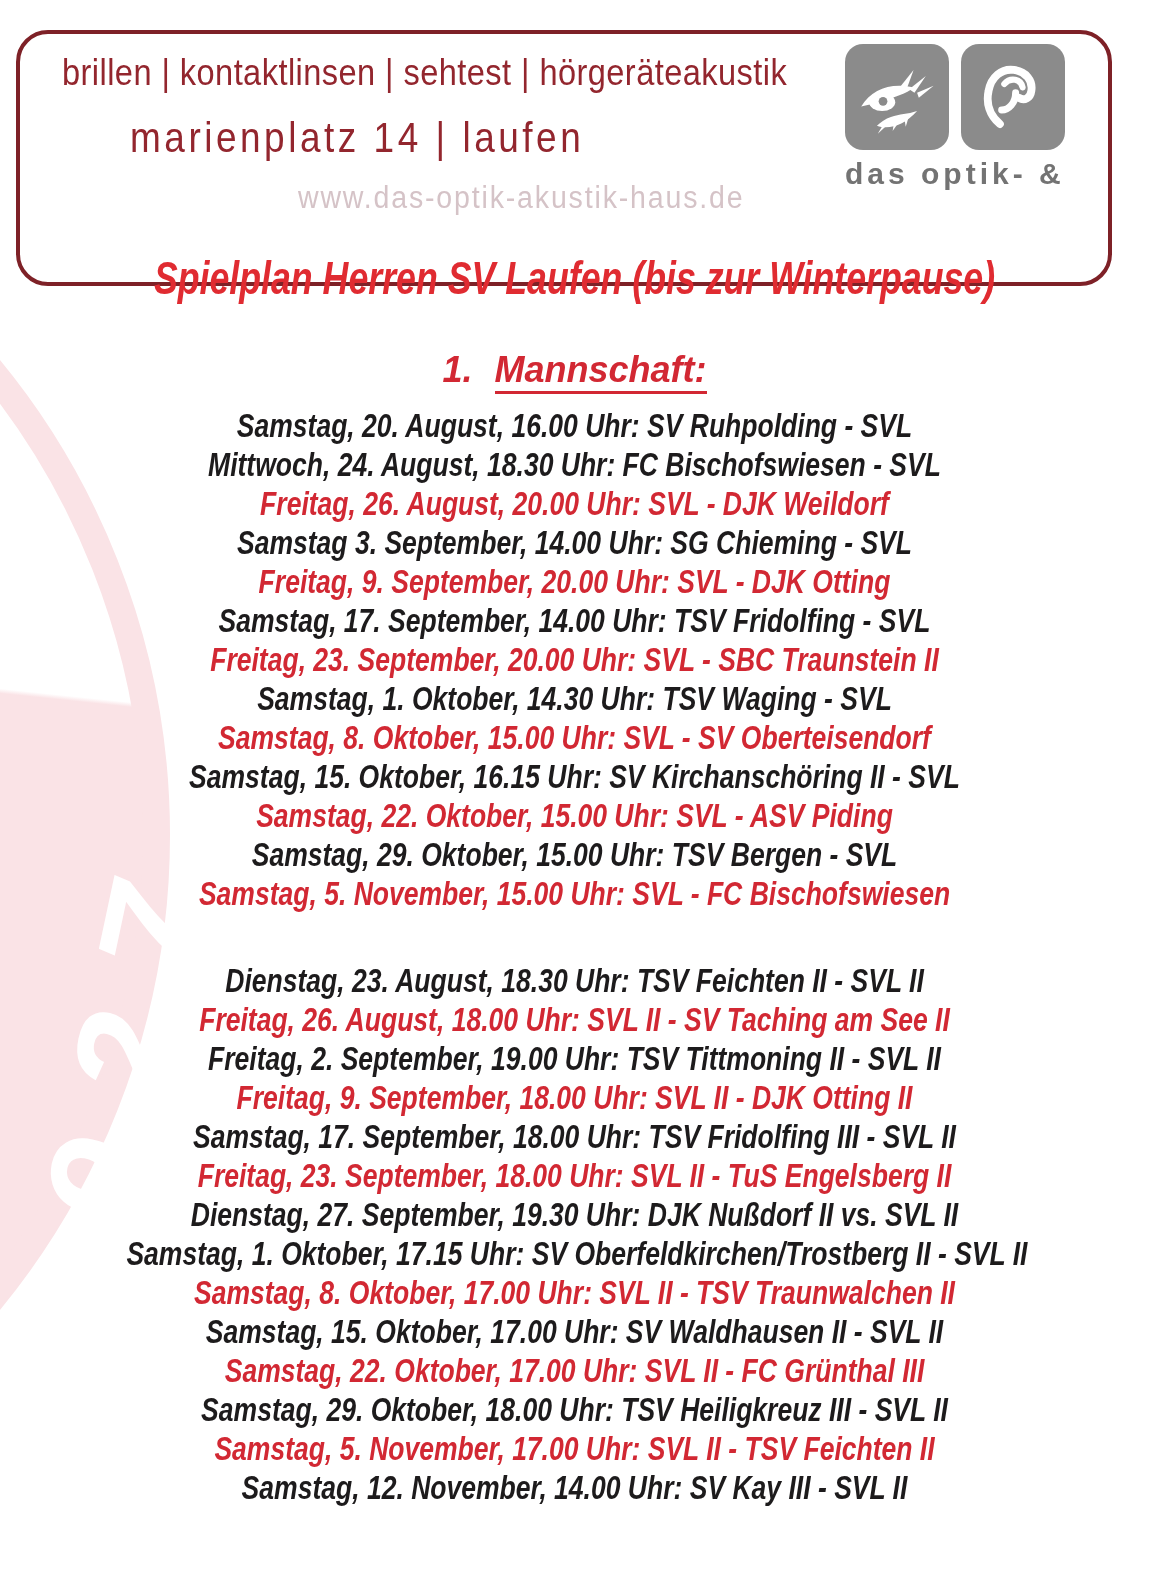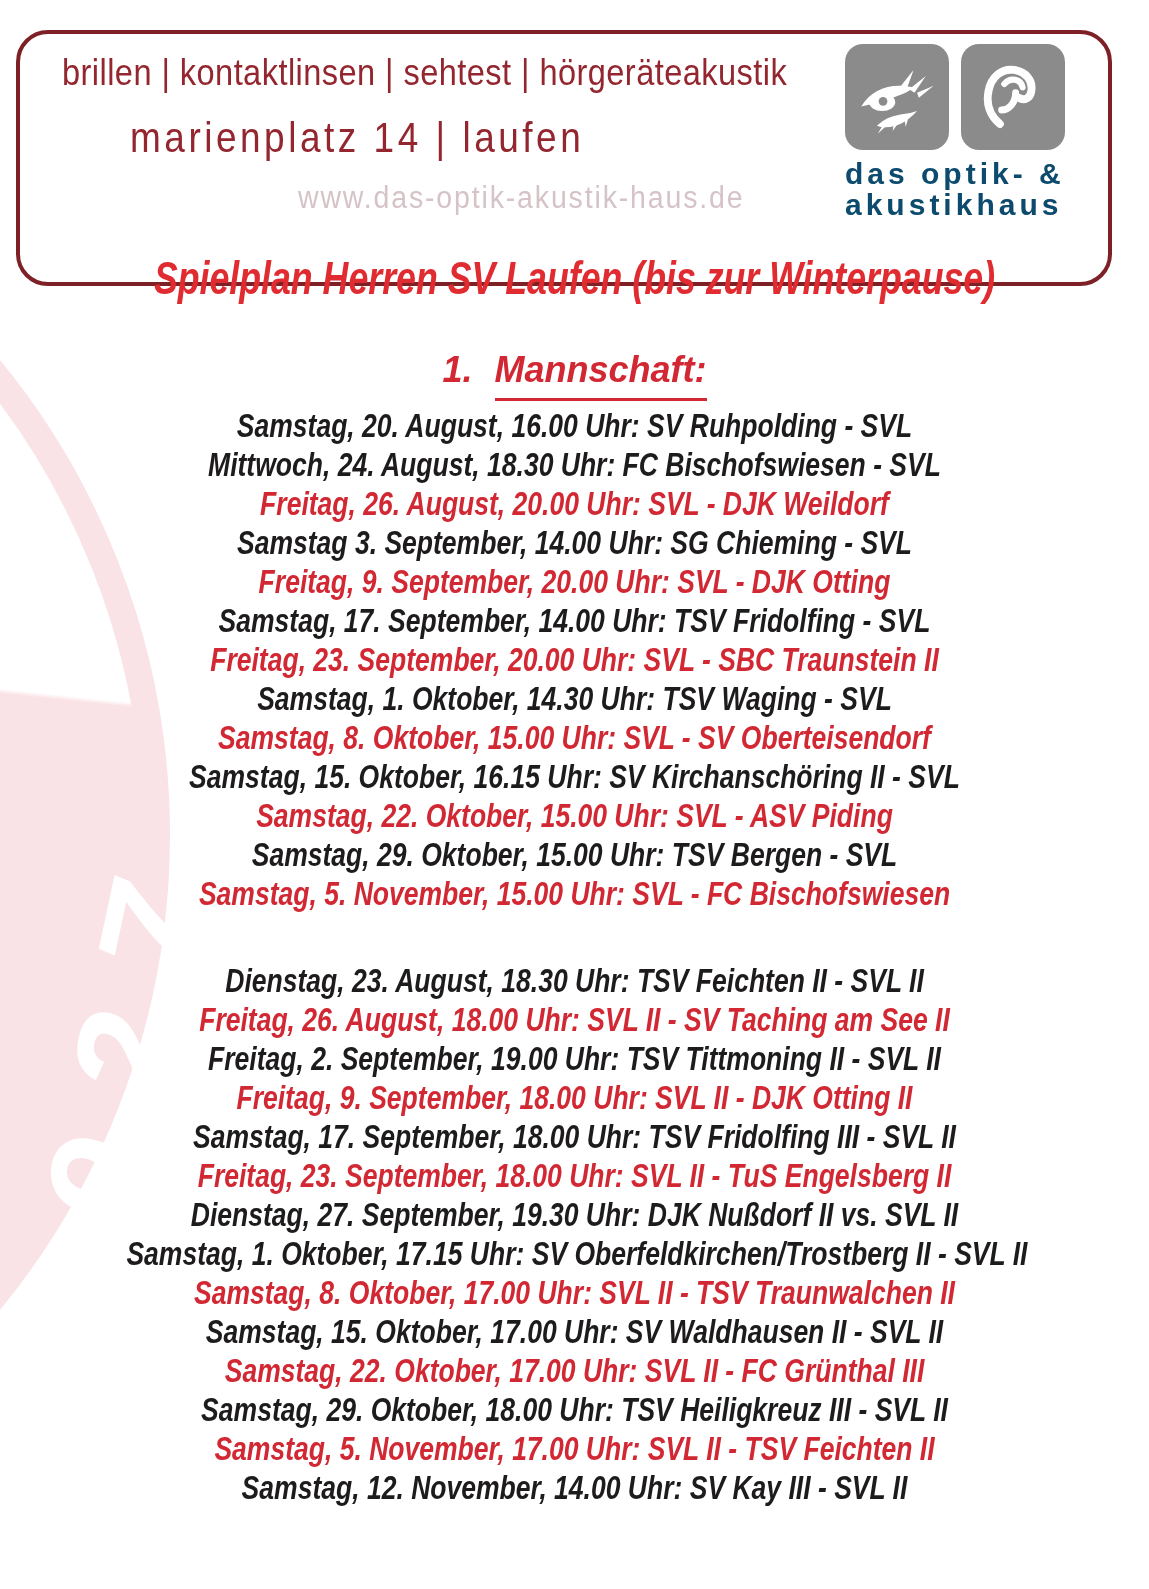--- a/index.html
+++ b/index.html
@@ -46,40 +46,40 @@
     transform:scaleX(.92);transform-origin:left center;
   }
   .brand{position:absolute;left:825px;top:10px;width:250px;}
   .logo-row{display:flex;gap:12px;}
   .logo-tile{
     width:104px;height:106px;background:#8b8b8b;border-radius:18px;
     display:flex;align-items:center;justify-content:center;
   }
   .logo-tile svg{width:96px;height:96px;display:block;}
   .brand-name{
-    margin-top:8px;font-size:30px;font-weight:700;color:#0c4a6e;
+    margin-top:8px;font-size:30px;font-weight:700;color:#737373;
     letter-spacing:4px;line-height:31px;white-space:nowrap;
   }
   
   .title{
     position:absolute;left:0;top:250px;width:100%;margin:0;
     text-align:center;
     font:italic 700 47px "Liberation Sans","DejaVu Sans",sans-serif;
     color:#e02b31;
     transform:scaleX(.76);
     z-index:2;white-space:nowrap;
   }
   
   .sec-head{
     position:absolute;left:0;width:100%;text-align:center;
     font:italic 700 36px "Liberation Sans","DejaVu Sans",sans-serif;
     color:#d22833;z-index:2;
   }
   .sec-head .num{margin-right:22px;}
-  .sec-head .uline{border-bottom:3px solid #d22833;padding-bottom:8px;}
+  .sec-head .uline{border-bottom:3px solid #d22833;padding-bottom:1px;}
   #sec1-head{top:349px;}
   #sec2-head{top:951px;}
   
   .list{position:absolute;left:0;width:1149px;z-index:2;}
   #list1{top:406px;}
   #list2{top:961px;}
   .row{
     height:39px;line-height:39px;text-align:center;white-space:nowrap;
     font:italic 700 34px "Liberation Sans","DejaVu Sans",sans-serif;
     transform:scaleX(.78);
@@ -122,21 +122,20 @@
             <g fill="none" stroke="#ffffff" stroke-linecap="round">
               <path d="M40 86 C28 76 24 62 27 48 C30 32 42 22 56 24 C70 26 78 36 76 48 C75 56 68 60 62 56" stroke-width="9"></path>
               <path d="M45 40 C52 32 64 34 66 44" stroke-width="7"></path>
               <path d="M58 50 C58 62 50 70 42 70" stroke-width="8"></path>
             </g>
           </svg>
         </div>
       </div>
       <div class="brand-name">
         <div>das optik- &amp;</div>
-        <div>akustikhaus</div>
       </div>
     </div>
   </header>
 
   <h1 class="title">Spielplan Herren SV Laufen (bis zur Winterpause)</h1>
 
   <div class="sec-head" id="sec1-head">
     <span class="num">1.</span><span class="uline">Mannschaft:</span>
   </div>
   <div class="list" id="list1">

